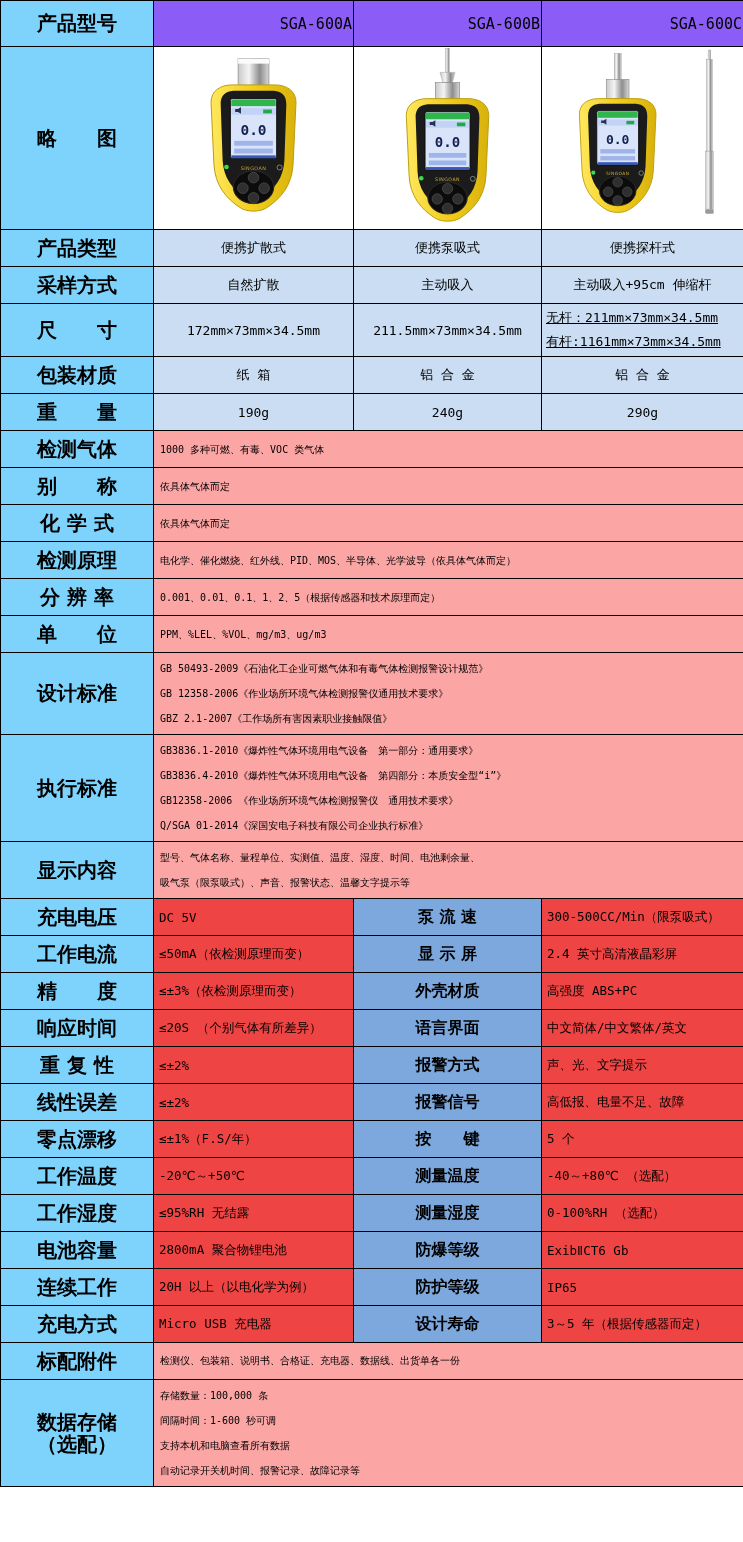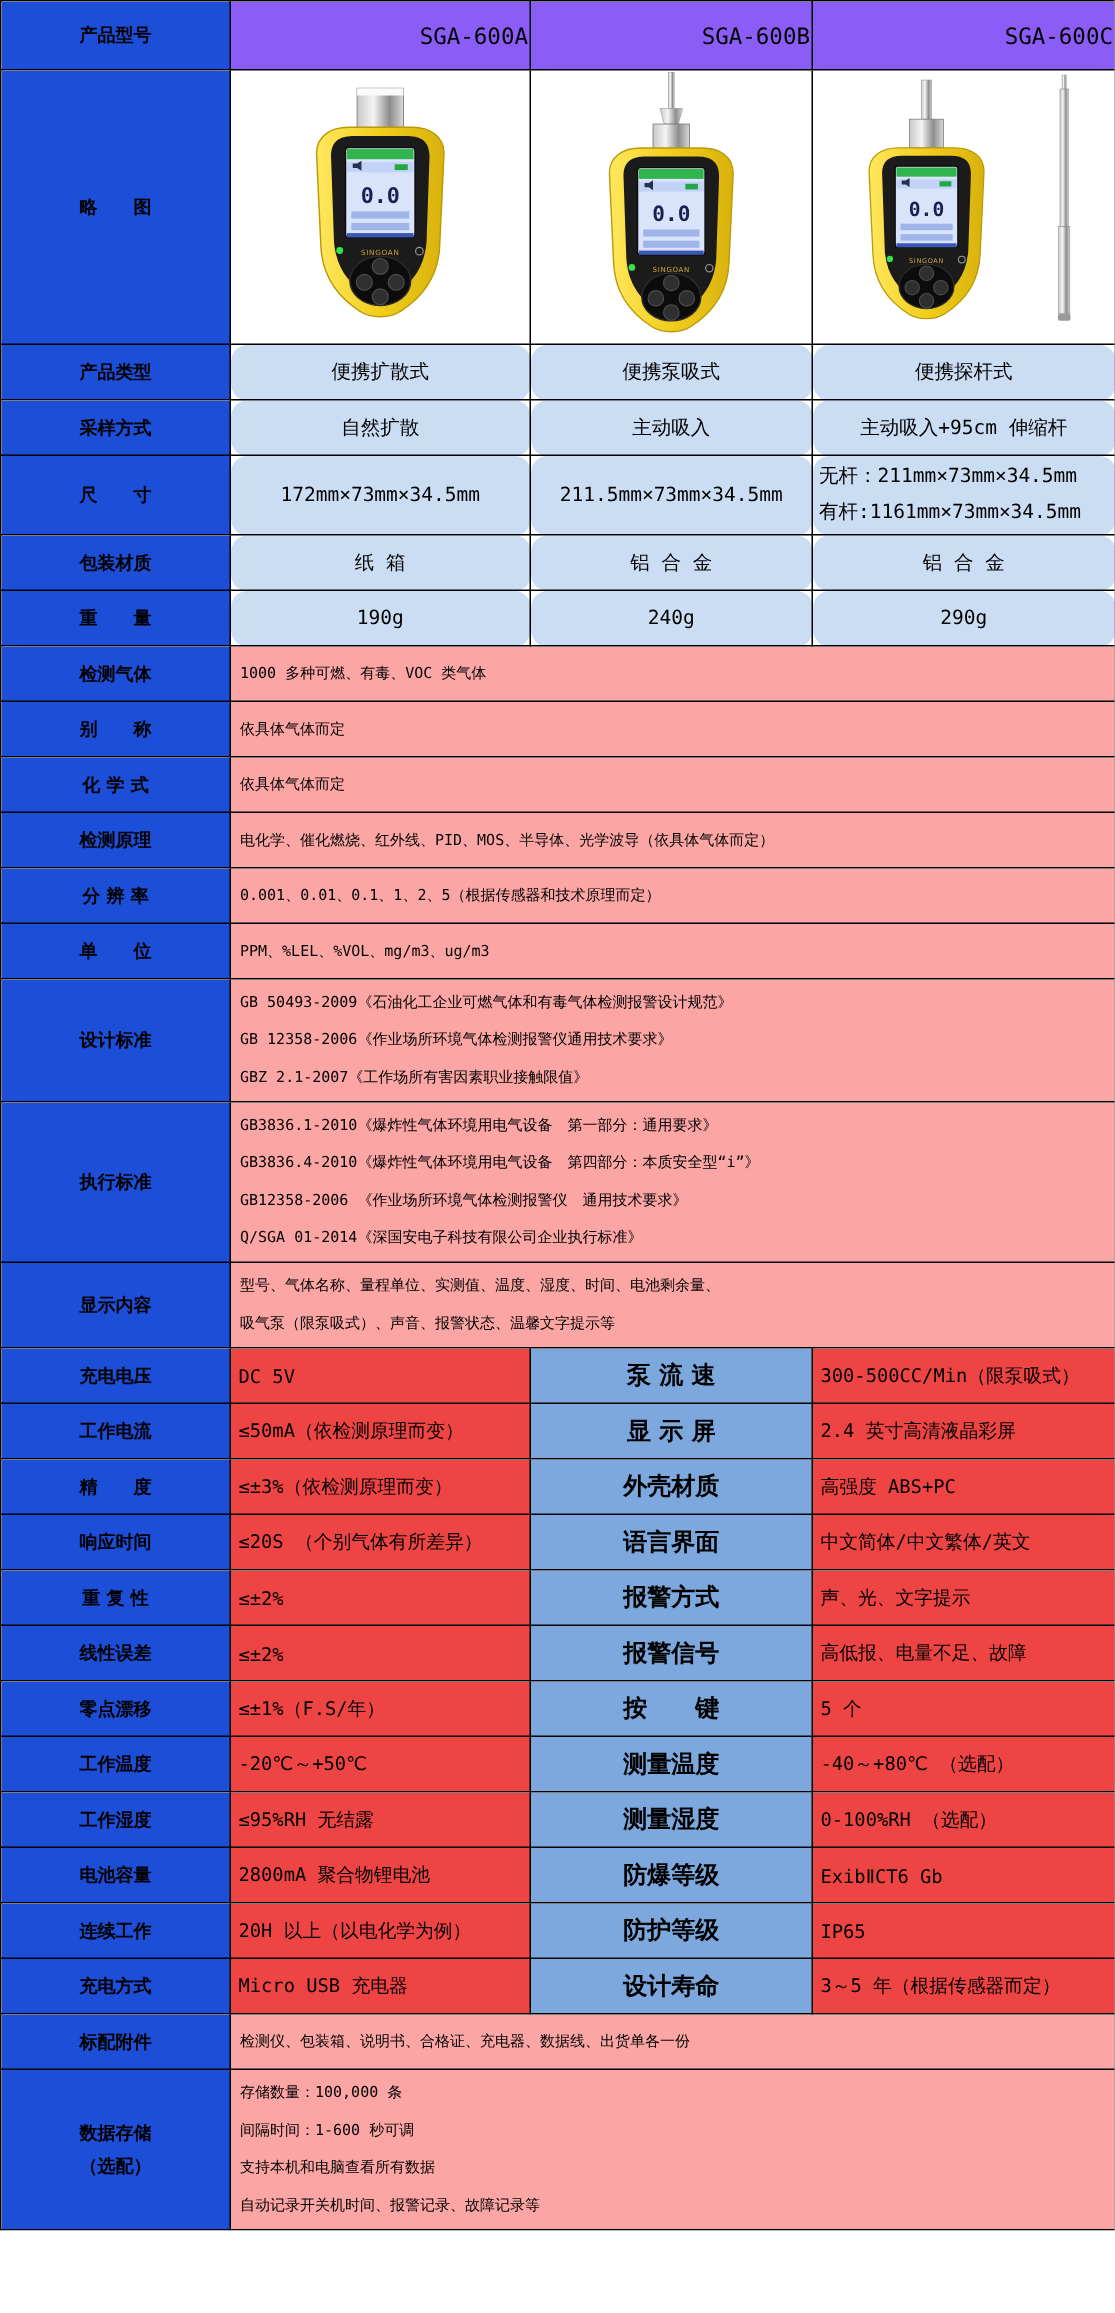--- a/index.html
+++ b/index.html
@@ -1,25 +1,25 @@
 <!DOCTYPE html>
 <html><head>
 <meta charset="utf-8">
 <style>
   html,body{margin:0;padding:0;background:#fff;}
   body{width:743px;font-family:"DejaVu Sans","Liberation Sans",sans-serif;color:#000;}
   table{border-collapse:collapse;table-layout:fixed;width:743px;}
   th,td{border:1px solid #000;overflow:hidden;vertical-align:middle;}
-  .lbl{background:#1d4ed8;font-weight:bold;font-size:12px;padding:2px 1px;}
+  .lbl{background:#7dd3fc;font-weight:bold;font-size:20px;padding:2px 1px;}
   .mlbl{background:#7da8dd;font-weight:bold;font-size:16px;text-align:center;padding:2px 1px;}
   .hval{background:#8b5cf6;text-align:right;font-size:15px;
         font-family:"DejaVu Sans Mono","DejaVu Sans",monospace;}
   .tval{background:#cbddf2;text-align:center;font-size:13px;
-        font-family:"DejaVu Sans Mono","DejaVu Sans",monospace;border-radius:11px;}
-  .tval.vleft{text-align:left;padding:2px 4px;}
+        font-family:"DejaVu Sans Mono","DejaVu Sans",monospace;}
+  .tval.vleft{text-align:left;padding:2px 4px;text-decoration:underline;}
   .tval.vleft div{white-space:nowrap;line-height:24px;}
   .fval{background:#fca5a5;text-align:left;padding:3px 6px;font-size:10px;
         font-family:"DejaVu Sans Mono","DejaVu Sans",monospace;}
   .fval div{white-space:nowrap;line-height:25px;}
   .dval{background:#ef4444;text-align:left;padding:2px 5px;font-size:12.5px;white-space:nowrap;
         font-family:"DejaVu Sans Mono","DejaVu Sans",monospace;}
   .imgcell{background:#ffffff;text-align:center;vertical-align:middle;}
   tr.r-header{height:46px;}
   tr.r-sketch{height:180px;}
   tr.r-std{height:37px;}

